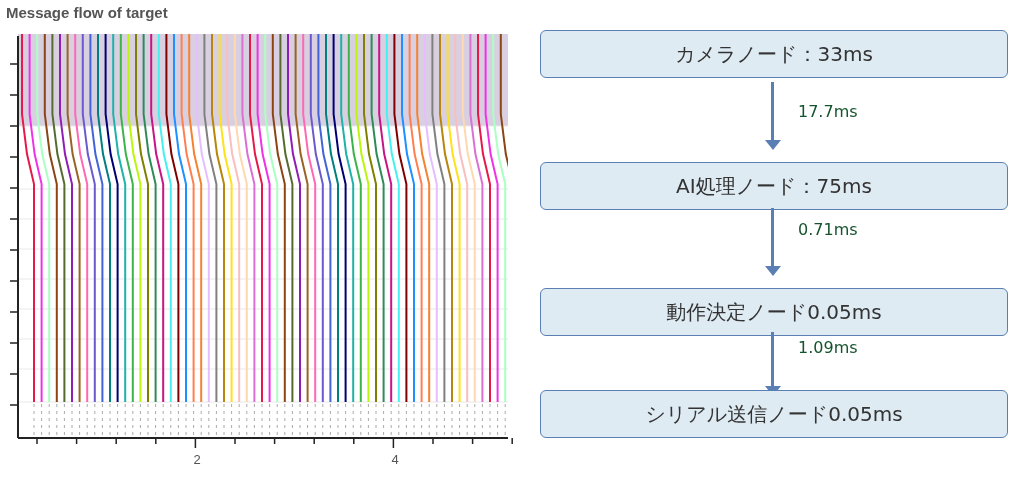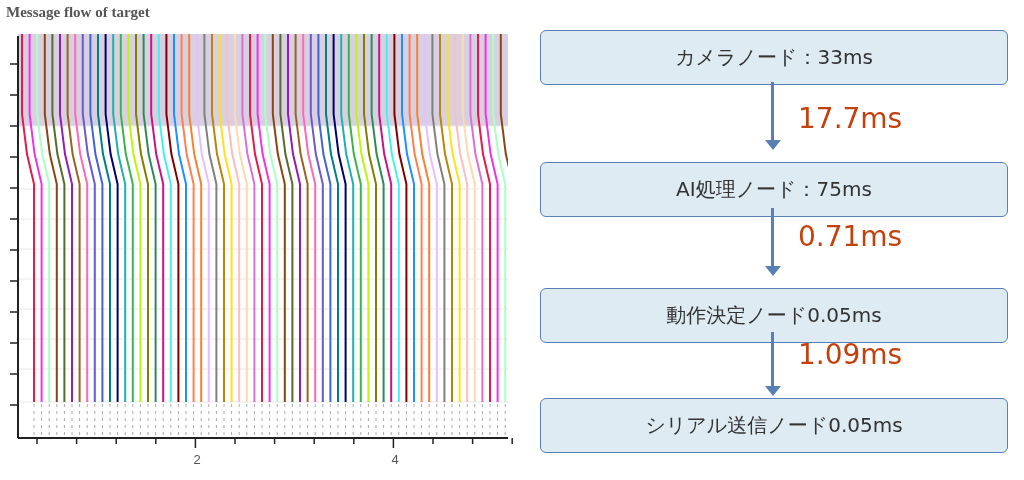--- a/index.html
+++ b/index.html
@@ -1,26 +1,26 @@
 <!DOCTYPE html>
 <html><head>
 <meta charset="utf-8">
 <style>
   html, body { margin:0; padding:0; background:#ffffff; }
   body { width:1024px; height:480px; position:relative; overflow:hidden; font-family:"DejaVu Sans", sans-serif; }
-  .chart-title { position:absolute; left:6px; top:4px; font-family:Liberation Serif, serif; font-weight:bold; font-size:15px; color:#555555; }
+  .chart-title { position:absolute; left:6px; top:4px; font-family:Liberation Sans, sans-serif; font-weight:bold; font-size:15px; color:#555555; }
   .plot { position:absolute; left:18px; top:34px; width:490px; height:404px; overflow:hidden; }
   .plot svg { display:block; }
   .axes { position:absolute; left:0; top:0; }
   .xtick-label { position:absolute; top:452px; font-size:13px; color:#555; font-family:"Liberation Sans", sans-serif; transform:translateX(-50%); }
   .flow { position:absolute; left:540px; top:30px; width:470px; }
-  .node { position:absolute; left:0; width:468px; height:55px; border:1.5px solid #5a7fb5; border-radius:6px; background:#deebf3; display:flex; align-items:center; justify-content:center; font-size:20px; color:#333; box-sizing:border-box; }
+  .node { position:absolute; left:0; width:468px; height:48px; border:1.5px solid #5a7fb5; border-radius:6px; background:#deebf3; display:flex; align-items:center; justify-content:center; font-size:20px; color:#333; box-sizing:border-box; }
   .arrow { position:absolute; left:231px; width:3px; background:#5a7fb5; }
   .arrowhead { position:absolute; left:225px; width:0; height:0; border-left:8px solid transparent; border-right:8px solid transparent; border-top:10px solid #5a7fb5; }
-  .edge-label { position:absolute; left:258px; font-size:28px; color:#c2410c; }
+  .edge-label { position:absolute; left:258px; font-size:16px; color:#14532d; }
 </style>
 </head>
 <body>
 
 <div class="chart-title">Message flow of target</div>
 
 <div class="plot">
   <svg id="plotsvg" width="490" height="404">
       <rect x="0" y="0" width="490" height="92" fill="#d8d0e0"></rect>
       <line x1="0" x2="490" y1="92" y2="92" stroke="#e8e8e8"></line>
@@ -211,14 +211,14 @@
   <div class="node" style="top:132px">AI処理ノード：75ms</div>
   <div class="arrow" style="top:178px;height:58px"></div>
   <div class="arrowhead" style="top:236px"></div>
   <div class="edge-label" style="top:190px">0.71ms</div>
 
   <div class="node" style="top:258px">動作決定ノード0.05ms</div>
   <div class="arrow" style="top:302px;height:54px"></div>
   <div class="arrowhead" style="top:356px"></div>
   <div class="edge-label" style="top:308px">1.09ms</div>
 
-  <div class="node" style="top:368px">シリアル送信ノード0.05ms</div>
+  <div class="node" style="top:360px">シリアル送信ノード0.05ms</div>
 </div>
 
 </body></html>

